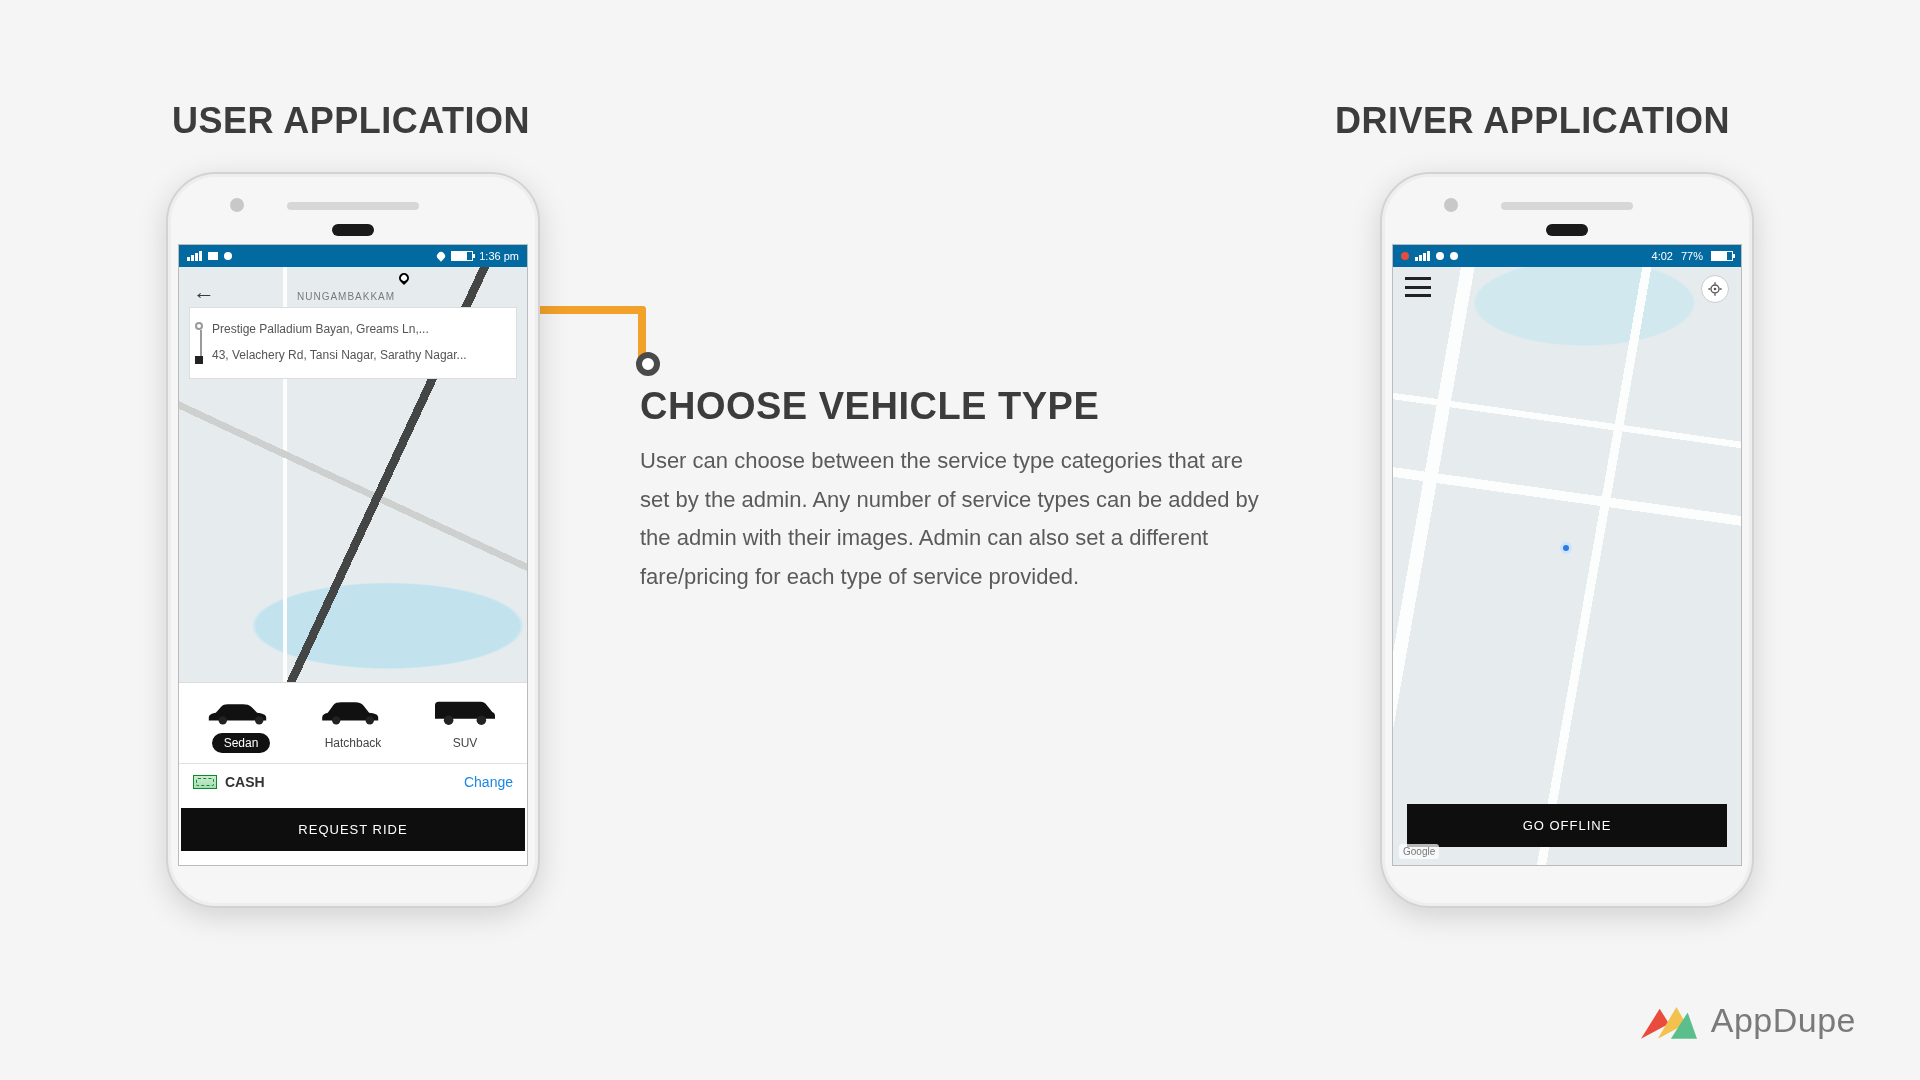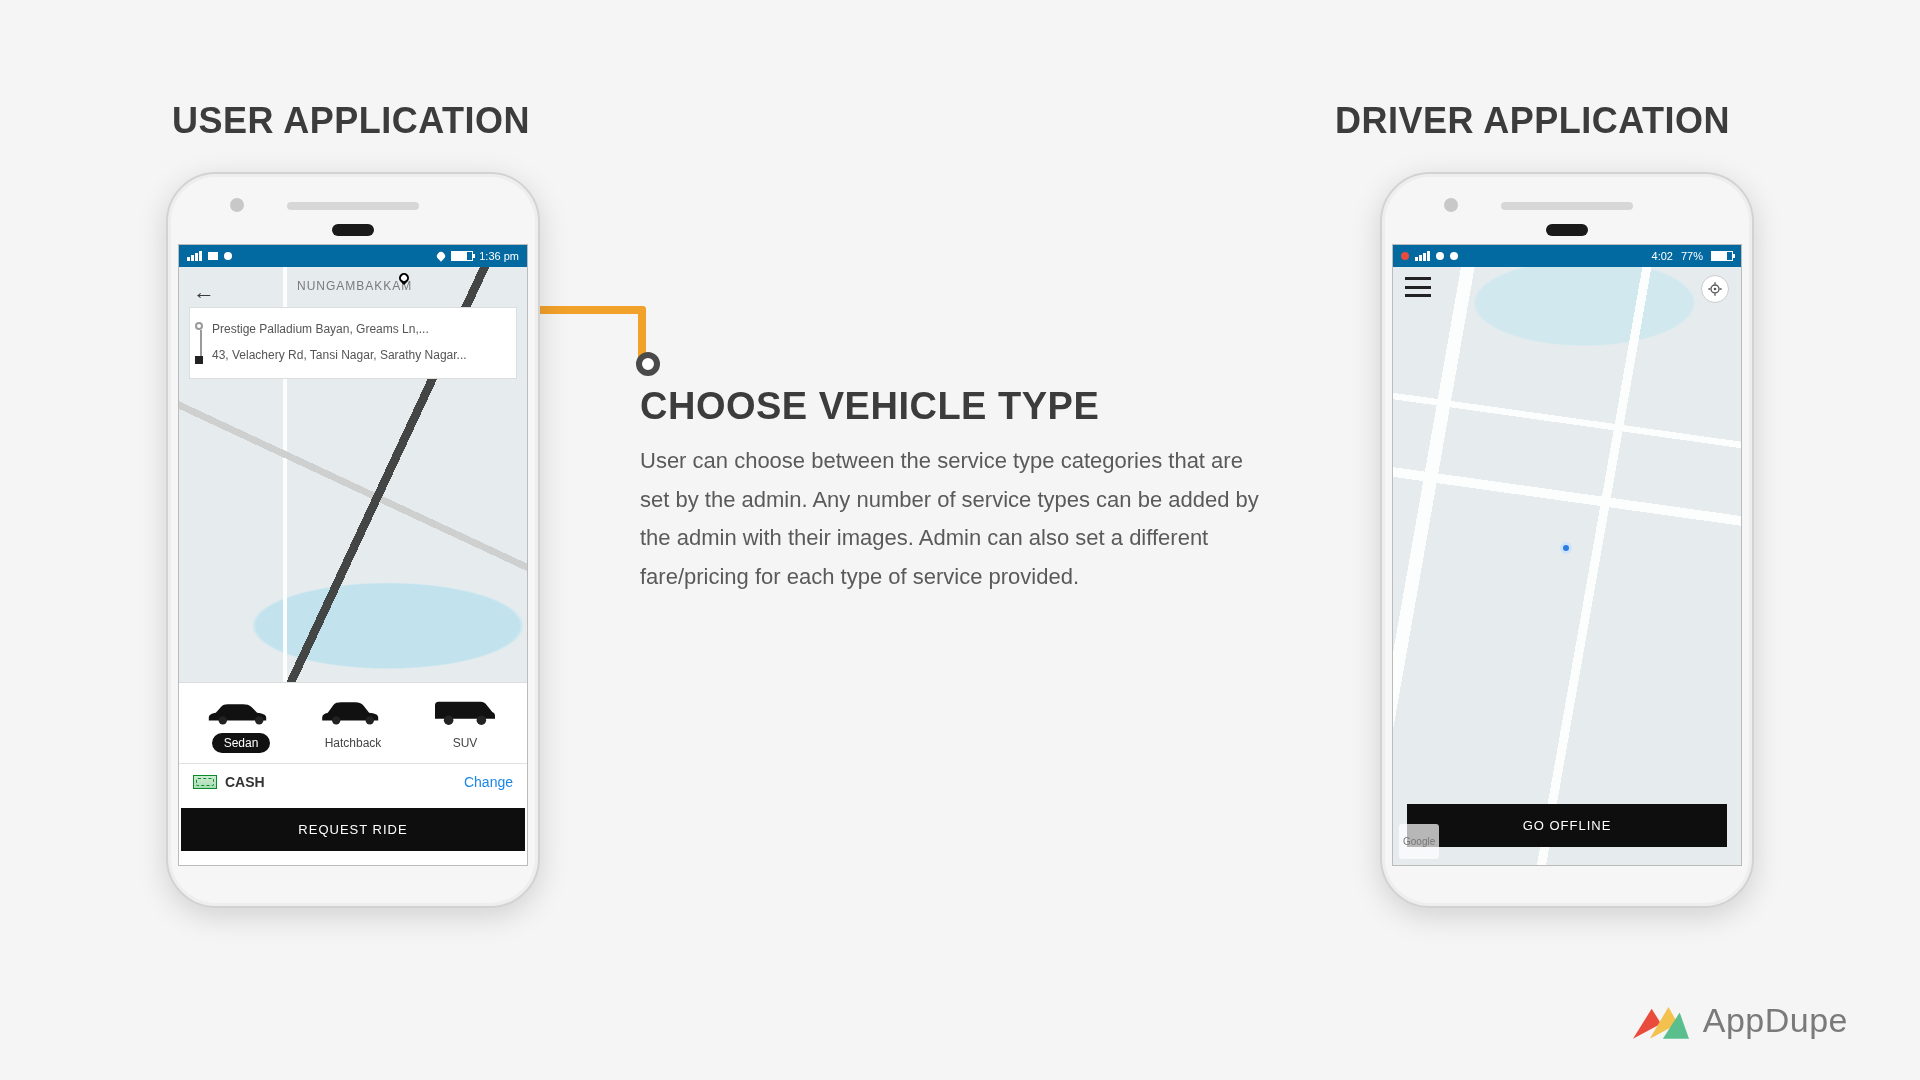--- a/index.html
+++ b/index.html
@@ -48,21 +48,21 @@
 
   
   .u-map { position:relative; height:calc(100% - 22px); background:#e6ecee; }
   .u-map .roads{position:absolute;inset:0;background:
     linear-gradient(115deg, transparent 48%, #333 48% 49.5%, transparent 49.5%) no-repeat,
     linear-gradient( 25deg, transparent 60%, #ccc 60% 61%, transparent 61%) no-repeat,
     linear-gradient( 90deg, transparent 30%, #fff 30% 31%, transparent 31%) no-repeat,
     radial-gradient(ellipse 220px 70px at 60% 60%, #bfe3ef 0 60%, transparent 62%);
     opacity:.9;}
   .u-back { position:absolute; top:10px; left:10px; width:30px; height:30px; display:flex;align-items:center;justify-content:center; font-size:22px; cursor:pointer;}
-  .u-mapLabel{position:absolute; top:12px; left:118px; font-size:12px; letter-spacing:1px; color:#7a7a7a;}
+  .u-mapLabel{position:absolute; top:24px; left:118px; font-size:10px; letter-spacing:1px; color:#7a7a7a;}
   .u-pin{position:absolute;top:6px;left:220px;width:10px;height:10px;background:#000;border-radius:50% 50% 50% 0;transform:rotate(-45deg);}
   .u-pin::after{content:"";position:absolute;inset:2px;background:#fff;border-radius:50%;}
 
   .u-locCard{position:absolute;top:40px;left:10px;right:10px;background:#fff;border:1px solid #ddd;padding:8px 10px 10px 22px;}
   .u-locCard .row{position:relative;font-size:12px;color:#555;white-space:nowrap;overflow:hidden;text-overflow:ellipsis;padding:6px 0;}
   .u-locCard .row:first-child{border-bottom:1px solid #ccc;}
   .u-locCard .dotline{position:absolute;left:9px;top:14px;bottom:14px;width:4px;}
   .u-locCard .dotline .c{width:8px;height:8px;border:2px solid #9a9a9a;border-radius:50%;margin-left:-4px;}
   .u-locCard .dotline .bar{width:2px;flex:1;background:#9a9a9a;margin:0 auto;}
   .u-locCard .dotline .sq{width:8px;height:8px;background:#222;margin-left:-4px;}
@@ -90,24 +90,24 @@
     linear-gradient(  8deg, transparent 60%, #fff 60% 61.5%, transparent 61.5%) ,
     linear-gradient(  8deg, transparent 72%, #fff 72% 73%, transparent 73%) ,
     radial-gradient(ellipse 180px 70px at 55% 6%, #cfe8f0 0 60%, transparent 62%);
     opacity:.9;}
   .d-menu{position:absolute;top:10px;left:12px;width:26px;height:20px;display:flex;flex-direction:column;justify-content:space-between;cursor:pointer;}
   .d-menu i{height:3px;background:#222;}
   .d-loc{position:absolute;top:8px;right:12px;width:28px;height:28px;border-radius:50%;background:#fff;border:1px solid #ccc;display:flex;align-items:center;justify-content:center;cursor:pointer;}
   .d-loc svg{width:16px;height:16px;}
   .d-dot{position:absolute;top:46%;left:48%;width:12px;height:12px;border-radius:50%;background:#2b7de0;border:3px solid #cfe4fb;}
   .d-go{position:absolute;left:14px;right:14px;bottom:18px;background:#0e0e0e;color:#fff;text-align:center;padding:14px 0;font-size:13px;letter-spacing:1px;cursor:pointer;}
-  .d-google{position:absolute;left:6px;bottom:6px;font-size:10px;color:#777;background:rgba(255,255,255,.7);padding:12px 4px;border-radius:3px;}
-
-  
-  .brand{position:absolute;right:72px;bottom:40px;display:flex;align-items:center;gap:14px;}
+  .d-google{position:absolute;left:6px;bottom:6px;font-size:10px;color:#777;background:rgba(255,255,255,.7);padding:2px 4px;border-radius:3px;}
+
+  
+  .brand{position:absolute;right:64px;bottom:40px;display:flex;align-items:center;gap:14px;}
   .brand svg{width:56px;height:40px;}
   .brand span{font-size:34px;color:#7a7a7a;font-weight:500;letter-spacing:.5px;}
 </style>
 </head>
 <body>
 
 <div class="stage">
 
   <div class="heading-user">USER APPLICATION</div>
   <div class="heading-driver">DRIVER APPLICATION</div>

